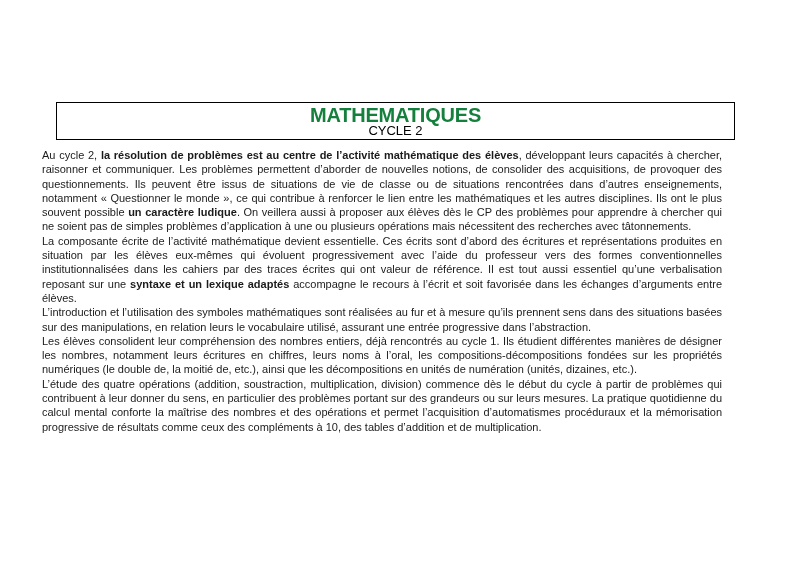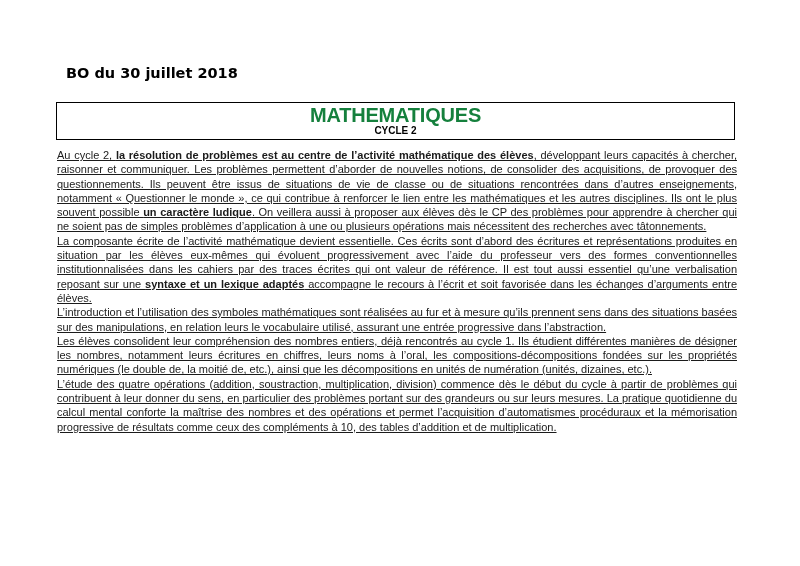--- a/index.html
+++ b/index.html
@@ -39,53 +39,51 @@
     box-sizing: content-box;
   }
   .title-main {
     font-weight: bold;
     font-size: 20px;
     line-height: 19px;
     letter-spacing: -0.2px;
     color: #15803d;
   }
   .title-sub {
-    font-weight: bold;
-    font-size: 10px;
+    font-weight: normal;
+    font-size: 13px;
     line-height: 12px;
     color: #000000;
   }
   .doc-body {
     position: absolute;
     top: 148px;
-    left: 57px;
+    left: 42px;
     width: 680px;
     font-size: 11px;
     line-height: 14.3px;
     text-align: justify;
     color: #1b1b1b;
-    text-decoration: underline;
   }
   .doc-body p {
     margin: 0;
     padding: 0;
   }
   .section + .section {
     margin-top: 0;
   }
   .bold {
     font-weight: bold;
   }
 </style>
 </head>
 <body>
 
 <div class="page">
 
-  <div class="doc-header">BO du 30 juillet 2018</div>
 
   <div class="title-box">
     <div class="title-main">MATHEMATIQUES</div>
     <div class="title-sub">CYCLE 2</div>
   </div>
 
   <div class="doc-body">
 
   <div class="section">
         <p><span>Au cycle 2, </span><span class="bold">la résolution de problèmes est au centre de l’activité mathématique des élèves</span><span>, développant leurs capacités à chercher, raisonner et communiquer. Les problèmes permettent d’aborder de nouvelles notions, de consolider des acquisitions, de provoquer des questionnements. Ils peuvent être issus de situations de vie de classe ou de situations rencontrées dans d’autres enseignements, notamment « Questionner le monde », ce qui contribue à renforcer le lien entre les mathématiques et les autres disciplines. Ils ont le plus souvent possible </span><span class="bold">un caractère ludique</span><span>. On veillera aussi à proposer aux élèves dès le CP des problèmes pour apprendre à chercher qui ne soient pas de simples problèmes d’application à une ou plusieurs opérations mais nécessitent des recherches avec tâtonnements.</span></p>

